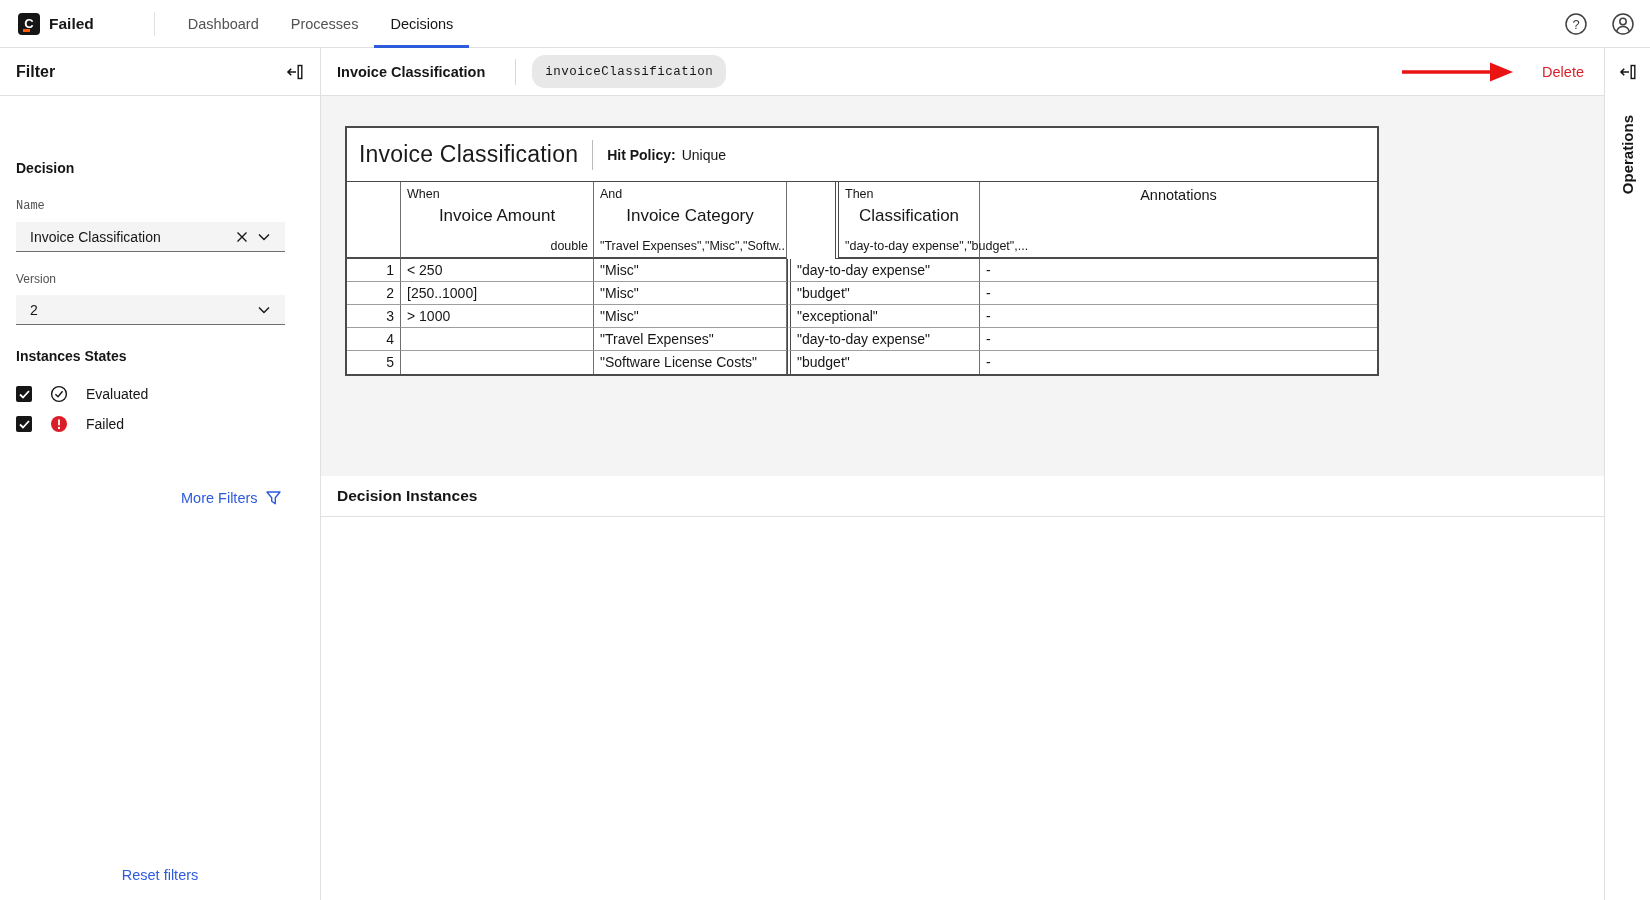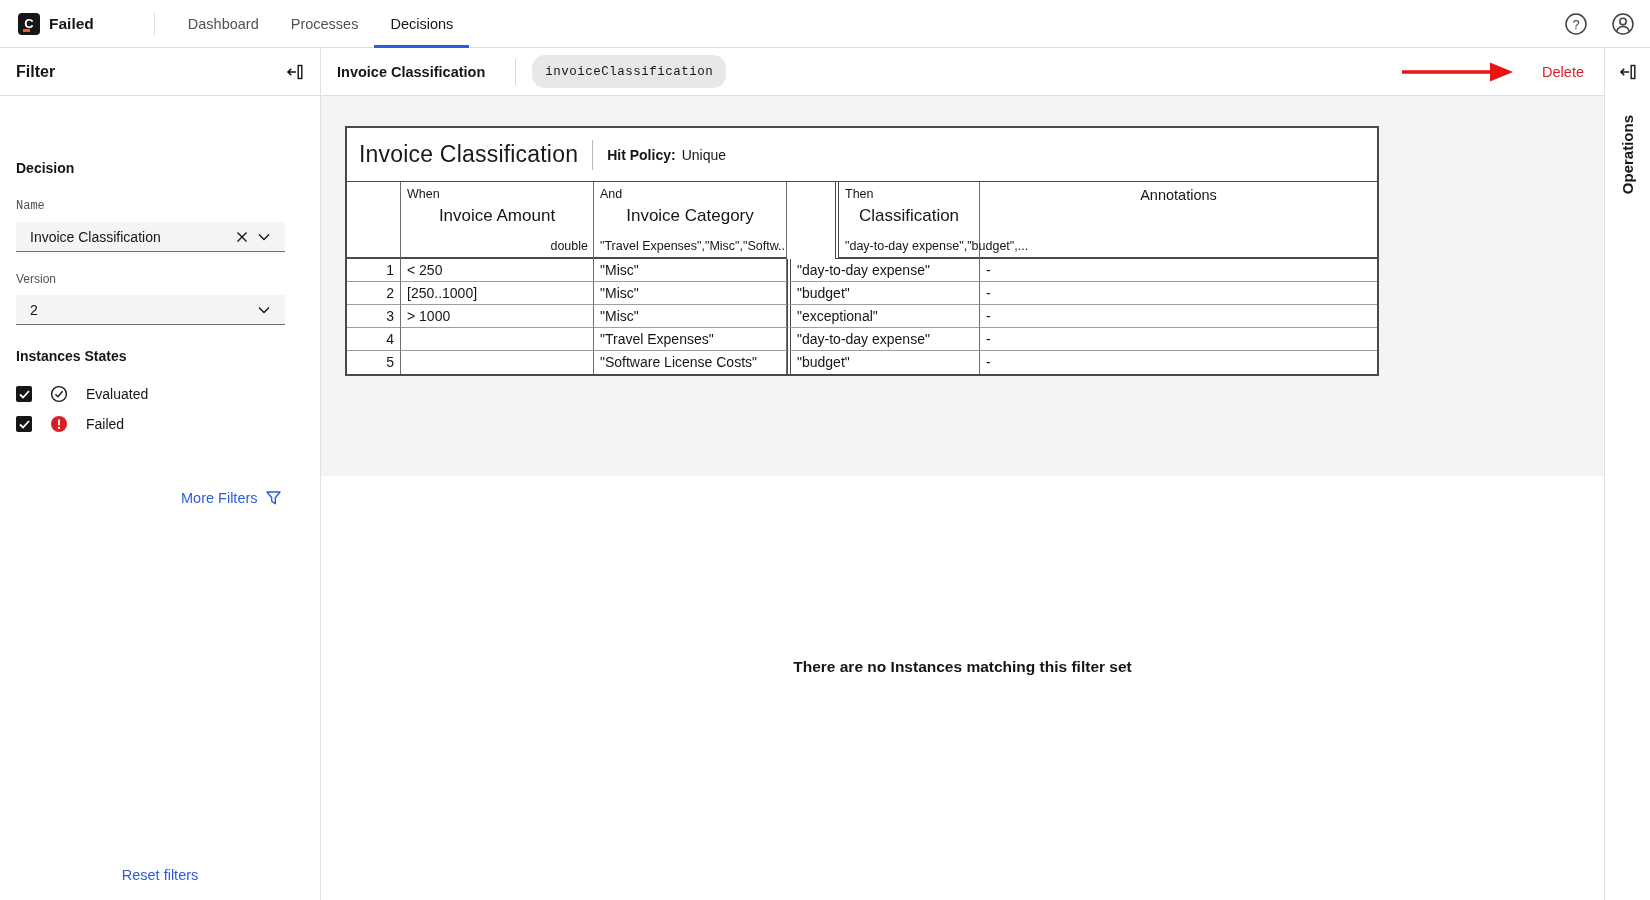--- a/index.html
+++ b/index.html
@@ -285,22 +285,22 @@
           <div class="dmn-cell anno">-</div>
           <div class="dmn-cell num dmn-row-last-cell" style="border-bottom: none;">5</div>
           <div class="dmn-cell dmn-row-last-cell" style="border-bottom: none;"></div>
           <div class="dmn-cell dmn-row-last-cell" style="border-bottom: none;">"Software License Costs"</div>
           <div class="dmn-cell output dmn-row-last-cell" style="border-bottom: none;">"budget"</div>
           <div class="dmn-cell anno dmn-row-last-cell" style="border-bottom: none;">-</div>
         </div>
     </div>
   </div>
 
-  <div class="instances-body">
-    <span class="empty-msg">There are no Instances matching this filter set</span>
+  <div class="instances-header">
+    <span class="instances-title">Decision Instances</span>
   </div>
 </main>
 
 <aside class="ops-rail">
   <span class="collapse-btn">
     <svg width="18" height="18" viewBox="0 0 18 18" fill="none">
       <path d="M10 9 H2 M5.2 5.8 L2 9 L5.2 12.2" stroke="#161616" stroke-width="1.6"></path>
       <rect x="12.2" y="2.5" width="3.6" height="13" stroke="#161616" stroke-width="1.4"></rect>
     </svg>
   </span>

